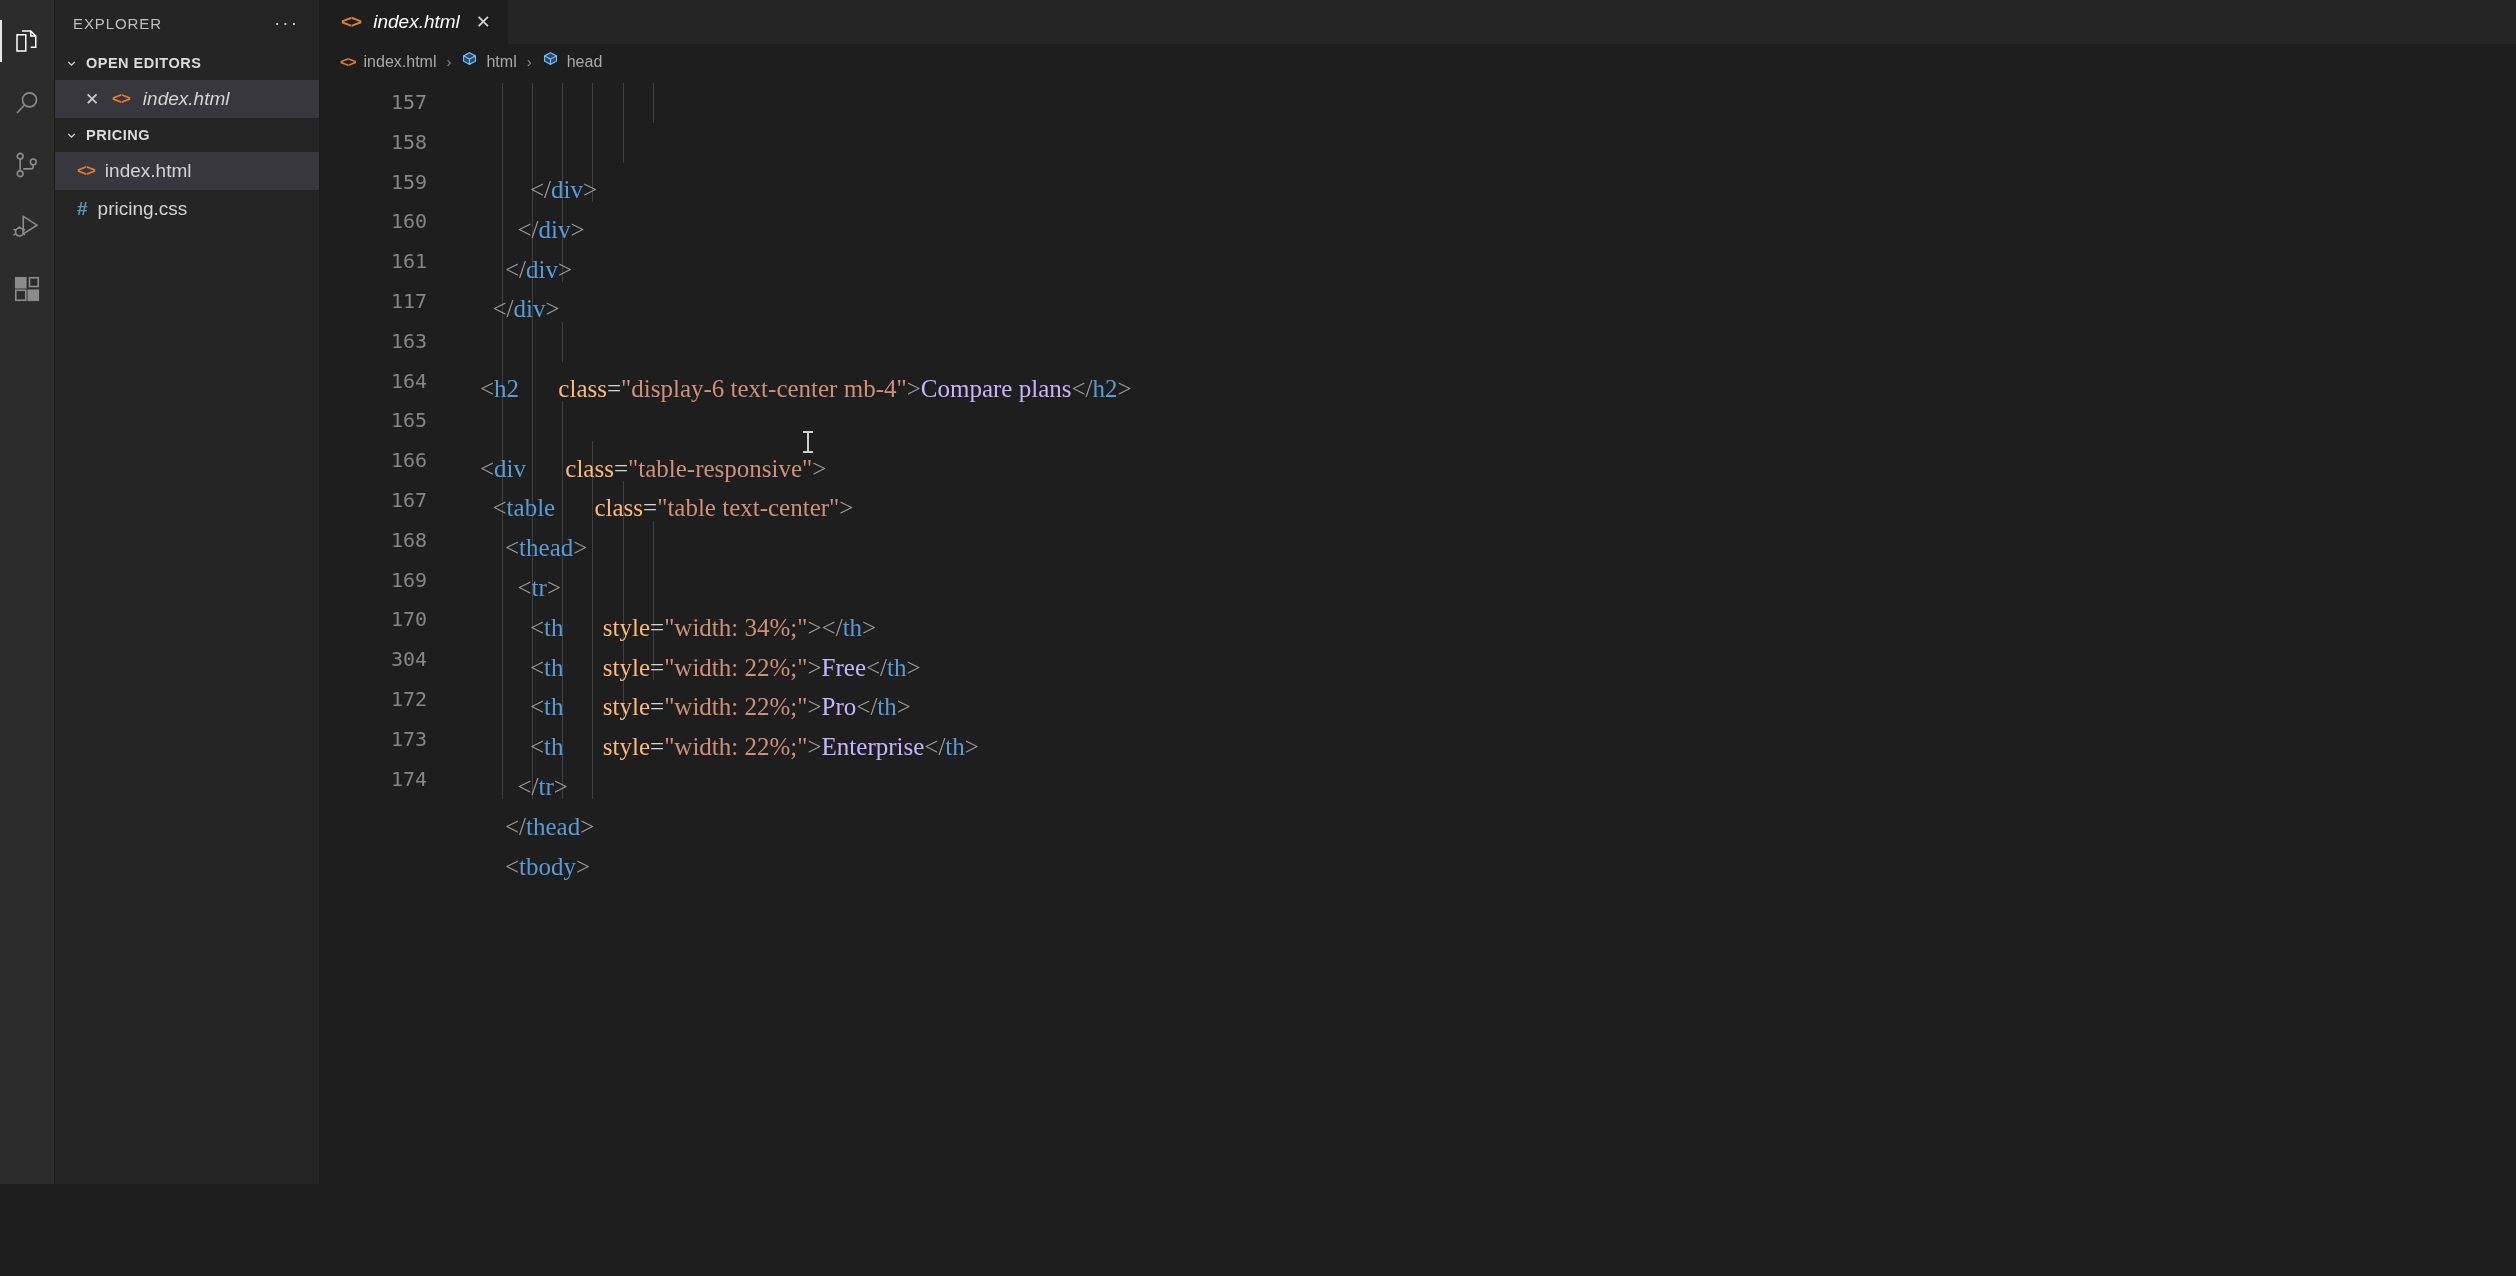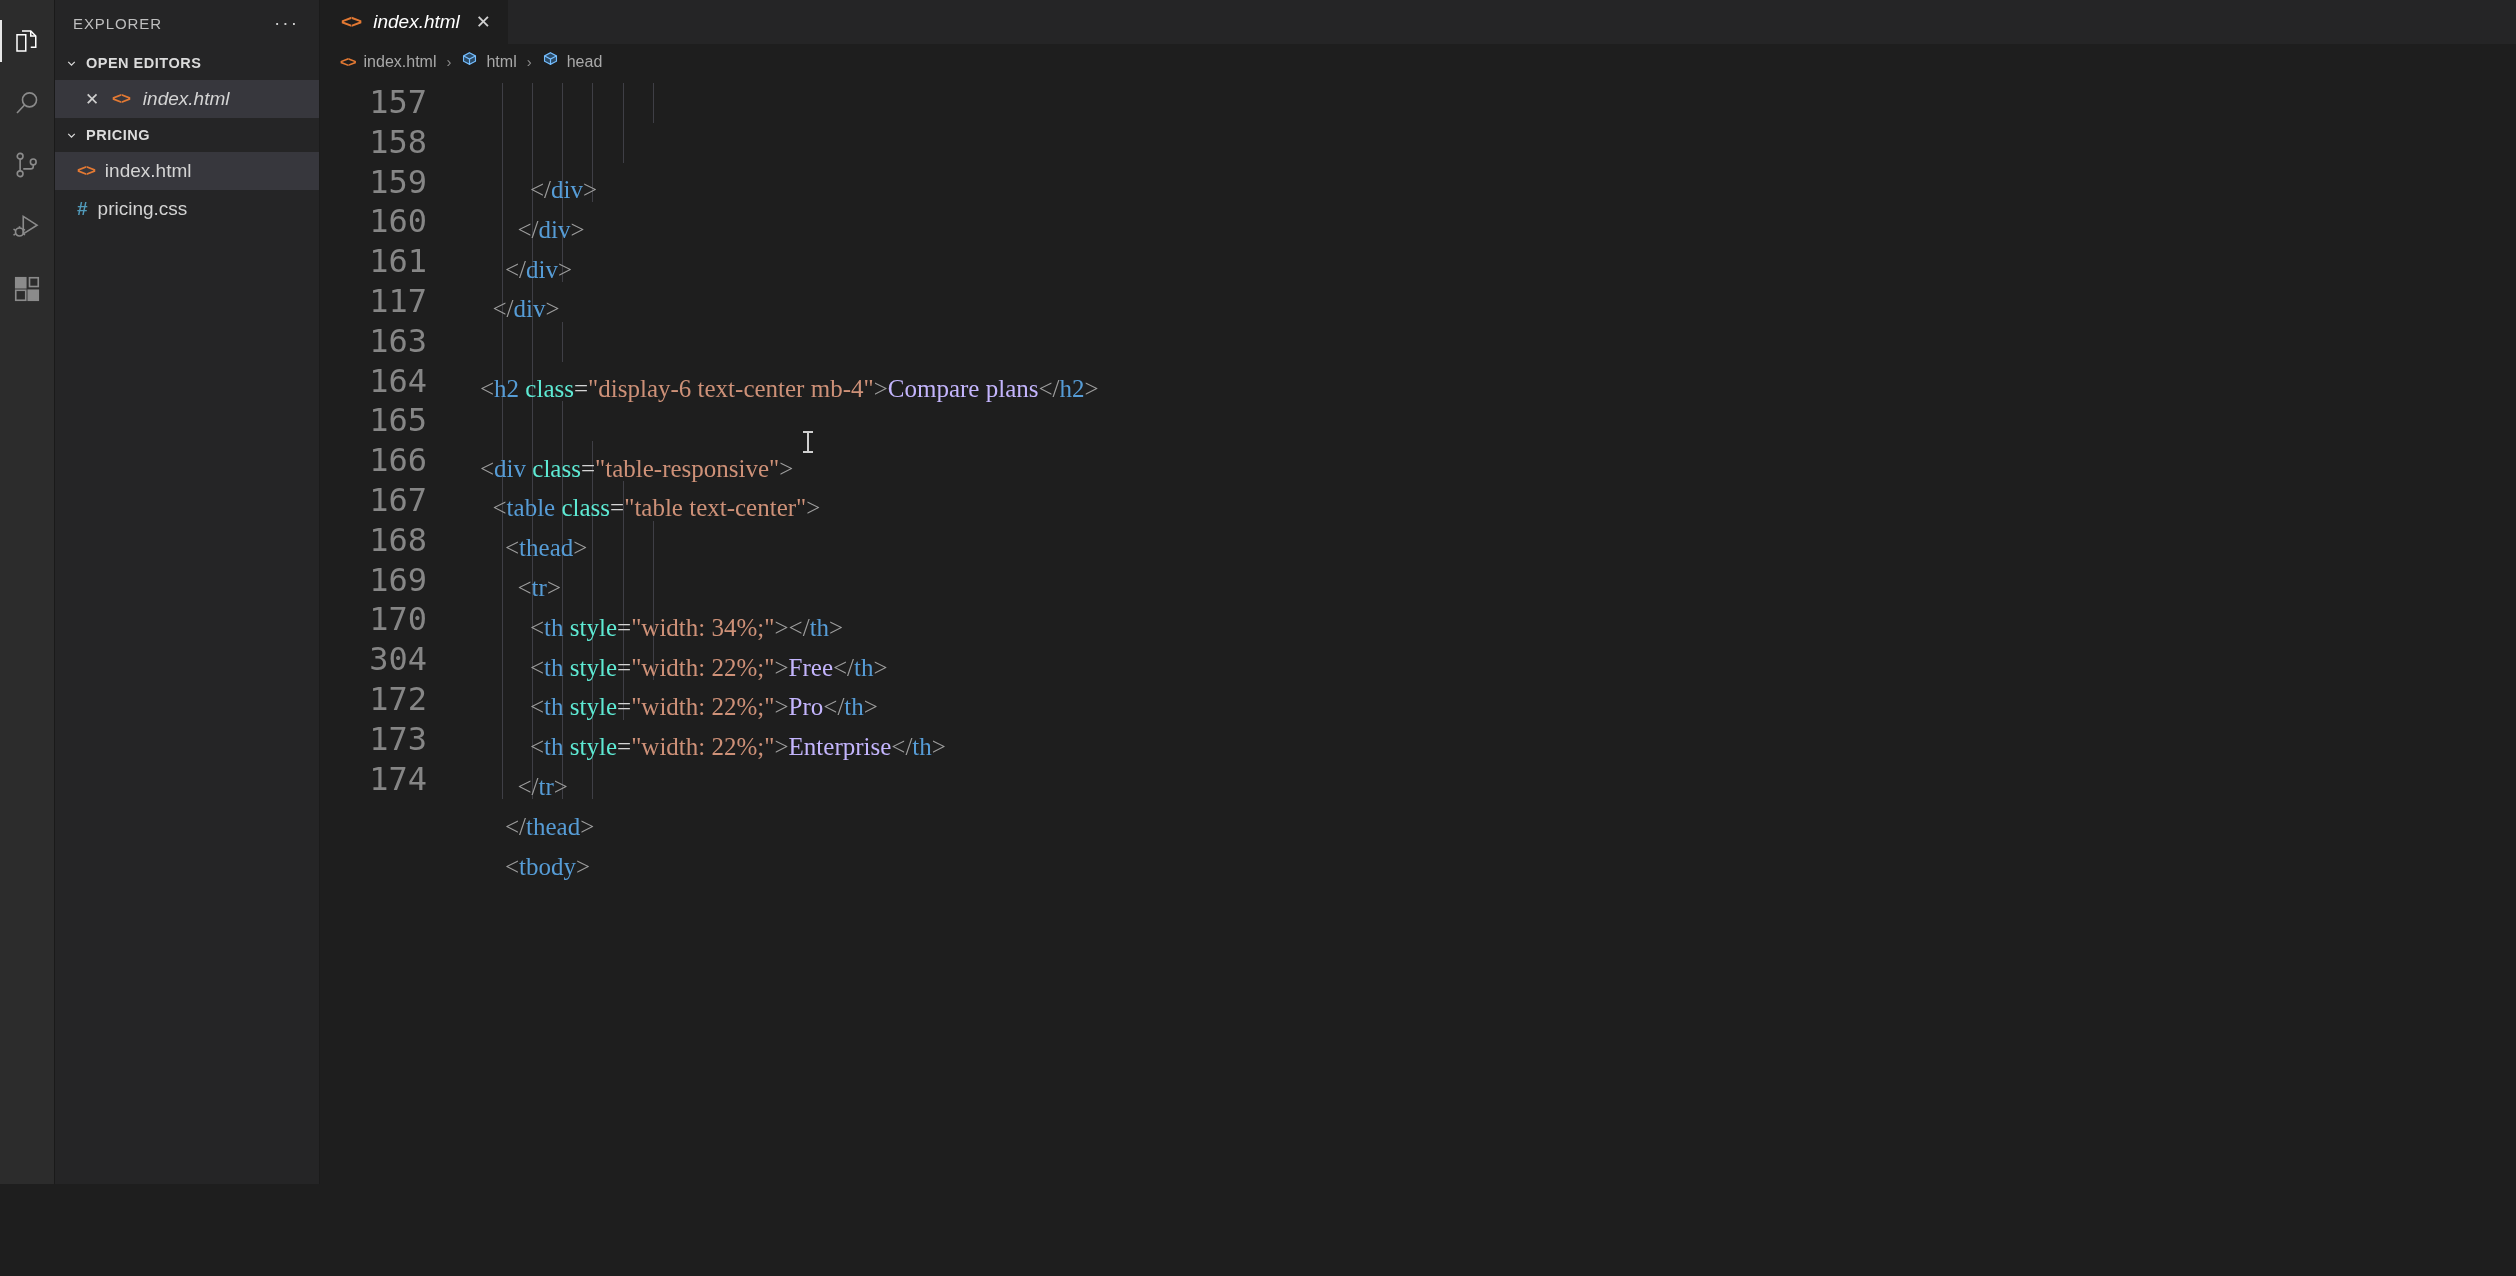--- a/index.html
+++ b/index.html
@@ -99,41 +99,41 @@
   .bc-sep { color:#8c8c8c; font-size:15px; margin:0 1px; }
   .cube { display:inline-block; }
 
   
   .codewrap { flex:1; display:flex; overflow:hidden; position:relative; }
   .gutter {
     width:135px; flex:0 0 135px;
     padding-top:4px;
     text-align:right;
     font-family:"DejaVu Sans Mono", monospace;
-    font-size:32px;
+    font-size:20px;
     color:#868686;
     user-select:none;
   }
   .gutter .ln { height:39.8px; line-height:39.8px; padding-right:28px; }
 
   .codearea {
     flex:1; position:relative; padding-top:4px;
     font-family:"DejaVu Sans Mono", monospace;
     font-size:25px;
     white-space:pre;
     overflow:hidden;
   }
   .cline { height:39.8px; line-height:39.8px; position:relative;font-family:Liberation Serif, serif; }
   
   .guides { position:absolute; left:0; top:0; bottom:0; width:100%; pointer-events:none; }
   .guide { position:absolute; width:1px; background:#3f3f46; }
 
   .t-tag   { color:#569cd6; }
   .t-brk   { color:#9d9d9d; }
-  .t-attr  { color:#5eead4; }
+  .t-attr  { color:#fdba74;margin-left:33px; }
   .t-eq    { color:#d4d4d4; }
   .t-str   { color:#ce9178; }
   .t-txt   { color:#c4b5fd; }
 
   .cursor-ibeam {
     position:absolute; left:487px; top:352px;
     width:2px; height:22px; background:#cfcfcf;
   }
   .cursor-ibeam::before, .cursor-ibeam::after {
     content:""; position:absolute; left:-4px; width:10px; height:2px; background:#cfcfcf;

